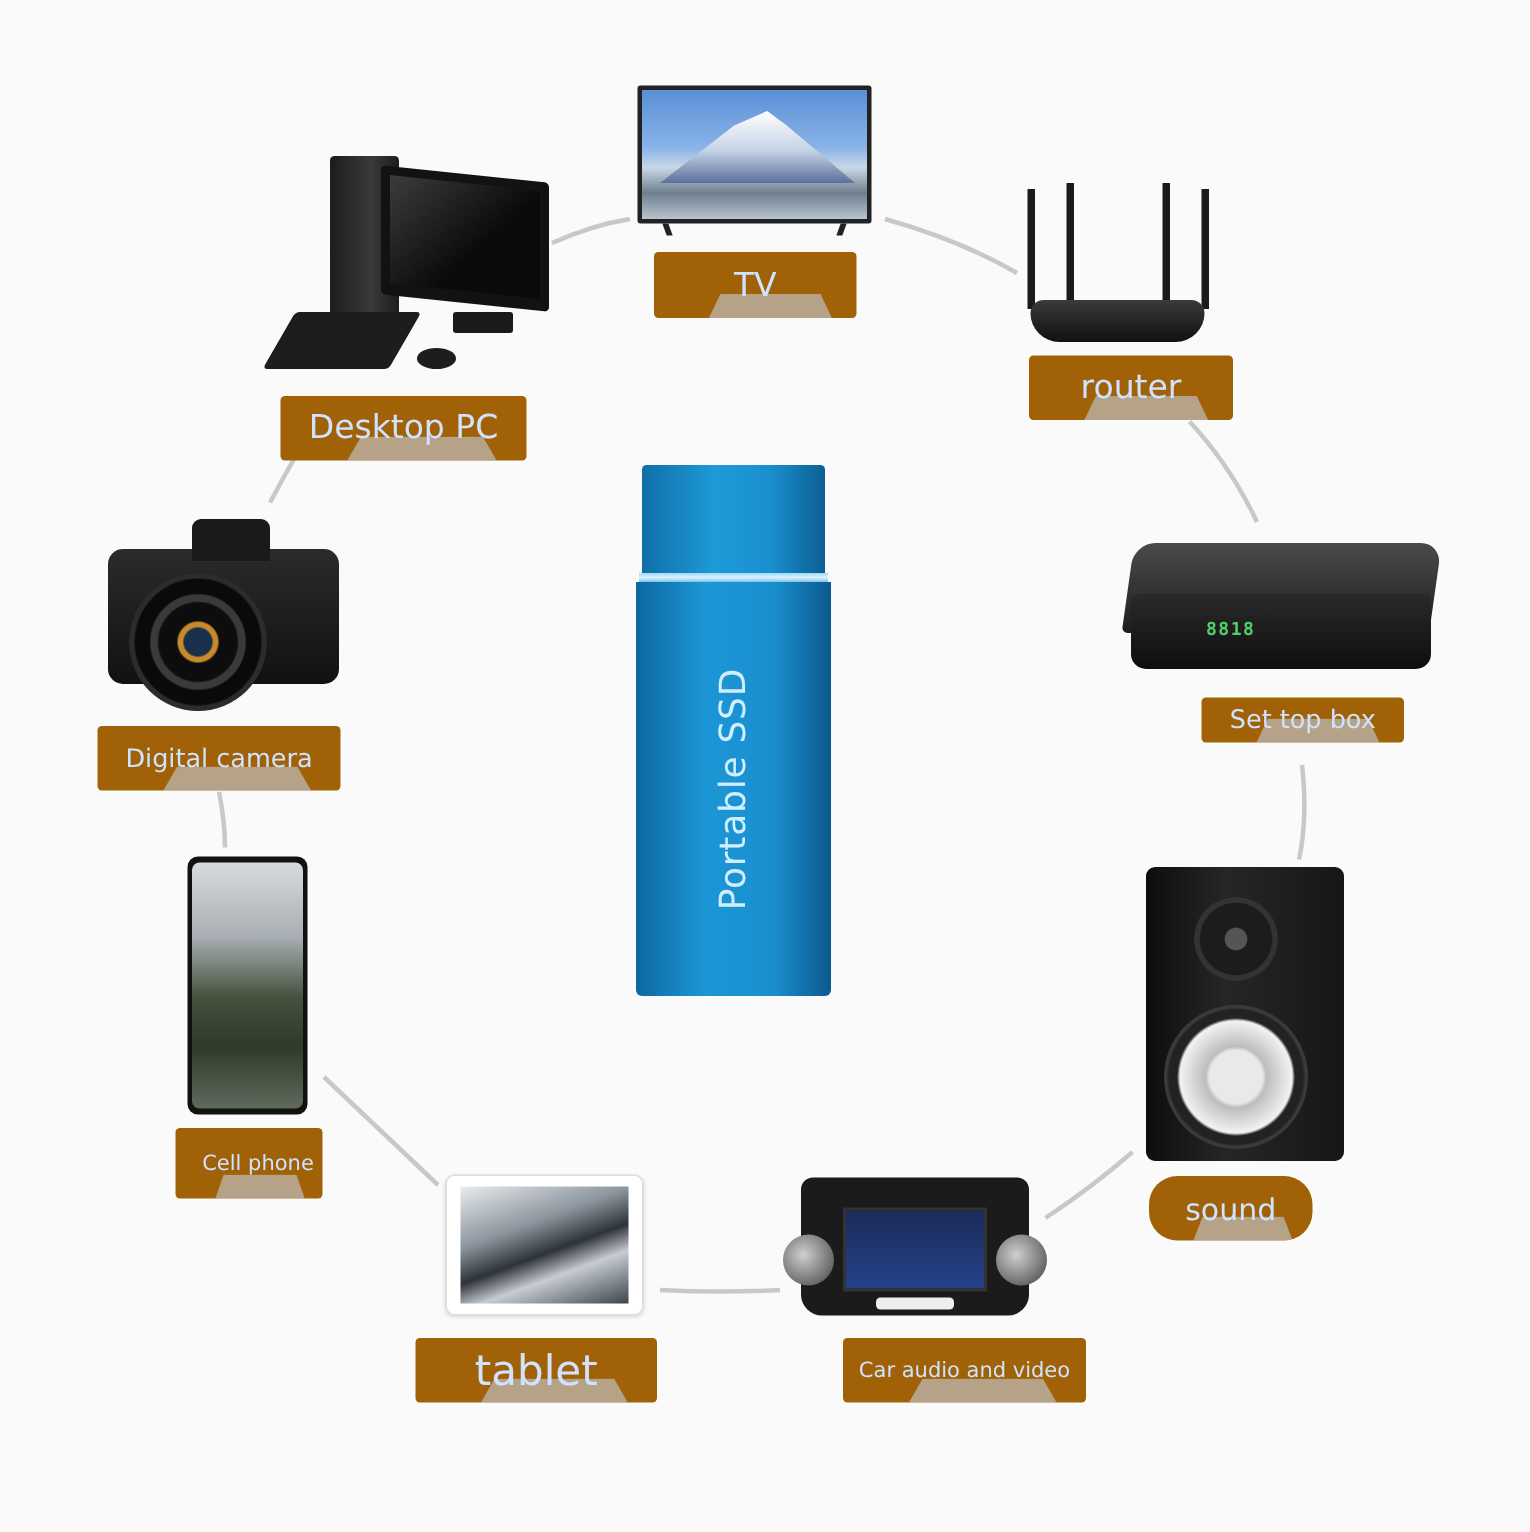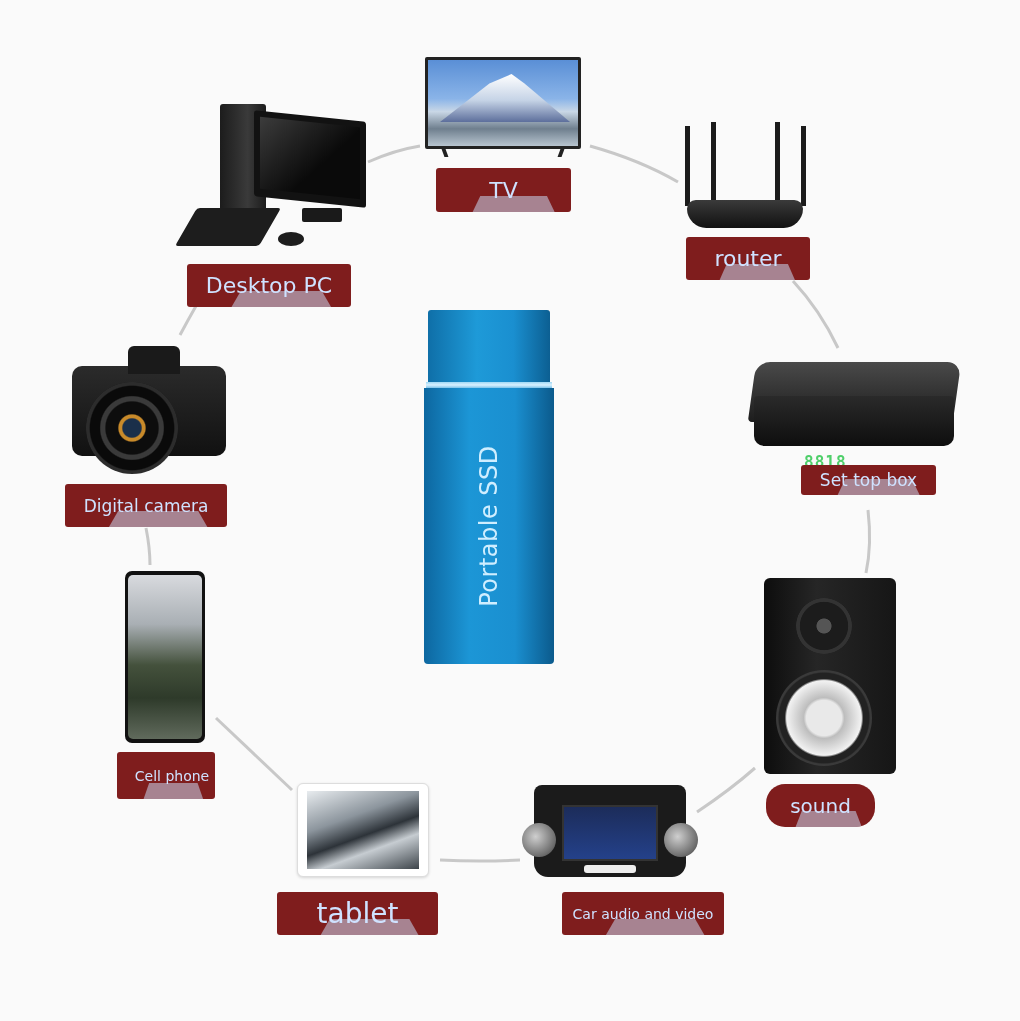--- a/index.html
+++ b/index.html
@@ -1,20 +1,20 @@
 <!DOCTYPE html>
 <html><head>
 <meta charset="utf-8">
 <style>
   * { box-sizing: border-box; margin: 0; padding: 0; }
   html, body { width: 1020px; height: 1021px; background: #fafafa; overflow: hidden; }
   body { position: relative; font-family: "Liberation Sans", sans-serif; }
   .abs { position: absolute; }
   .label {
-    position: absolute; background: #7f1d1d; color: #cfe2ff;
+    position: absolute; background: #a16207; color: #cfe2ff;
     display: flex; align-items: center; justify-content: center;
     border-radius: 3px; overflow: hidden;
     font-family: "DejaVu Sans", sans-serif;
   }
   .label::after {
     content: ""; position: absolute; left: 25%; right: 10%; bottom: -6px; height: 22px;
     background: rgba(200,215,240,0.55); clip-path: polygon(12% 0, 88% 0, 100% 100%, 0 100%);
   }
   .label span { position: relative; z-index: 1; }
   svg.conn { position: absolute; left: 0; top: 0; }
@@ -58,28 +58,28 @@
   <span>TV</span>
 </div>
 
 <div class="abs" style="left:683px;top:122px;width:125px;height:110px;">
   <div style="position:absolute;left:2px;top:4px;width:5px;height:80px;background:#1b1b1b;"></div>
   <div style="position:absolute;left:28px;top:0;width:5px;height:84px;background:#1b1b1b;"></div>
   <div style="position:absolute;left:92px;top:0;width:5px;height:84px;background:#1b1b1b;"></div>
   <div style="position:absolute;left:118px;top:4px;width:5px;height:80px;background:#1b1b1b;"></div>
   <div style="position:absolute;left:4px;top:78px;width:116px;height:28px;background:linear-gradient(#3a3a3a,#111);border-radius:10px 10px 22px 22px;"></div>
 </div>
-<div class="label" style="left:686px;top:237px;width:124px;height:43px;font-size:22px;">
+<div class="label" style="left:686px;top:237px;width:136px;height:43px;font-size:22px;">
   <span>router</span>
 </div>
 
 <div class="abs" style="left:752px;top:362px;width:205px;height:95px;">
   <div style="position:absolute;left:0;top:0;width:205px;height:60px;background:linear-gradient(#4a4a4a,#1d1d1d);border-radius:14px 14px 4px 4px;transform:skewX(-8deg);"></div>
   <div style="position:absolute;left:2px;top:34px;width:200px;height:50px;background:linear-gradient(#2a2a2a,#0e0e0e);border-radius:4px 4px 10px 10px;"></div>
-  <div style="position:absolute;left:52px;top:50px;color:#4fcf6a;font-family:'DejaVu Sans Mono',monospace;font-size:16px;font-weight:bold;letter-spacing:1px;margin-top:40px;">8818</div>
+  <div style="position:absolute;left:52px;top:50px;color:#4fcf6a;font-family:'DejaVu Sans Mono',monospace;font-size:12px;font-weight:bold;letter-spacing:1px;">8818</div>
 </div>
 <div class="label" style="left:801px;top:465px;width:135px;height:30px;font-size:17px;">
   <span>Set top box</span>
 </div>
 
 <div class="abs" style="left:764px;top:578px;width:132px;height:196px;">
   <div style="position:absolute;inset:0;background:linear-gradient(90deg,#0d0d0d,#262626 40%,#161616);border-radius:6px;"></div>
   <div style="position:absolute;left:32px;top:20px;width:56px;height:56px;border-radius:50%;background:radial-gradient(circle,#555 0 18%,#1c1c1c 20% 60%,#333 62% 70%,#111 72%);"></div>
   <div style="position:absolute;left:12px;top:92px;width:96px;height:96px;border-radius:50%;background:radial-gradient(circle,#e9e9e9 0 26%,#bdbdbd 30%,#f2f2f2 55%,#222 58% 66%,#3a3a3a 68% 72%,#0f0f0f 74%);"></div>
 </div>

